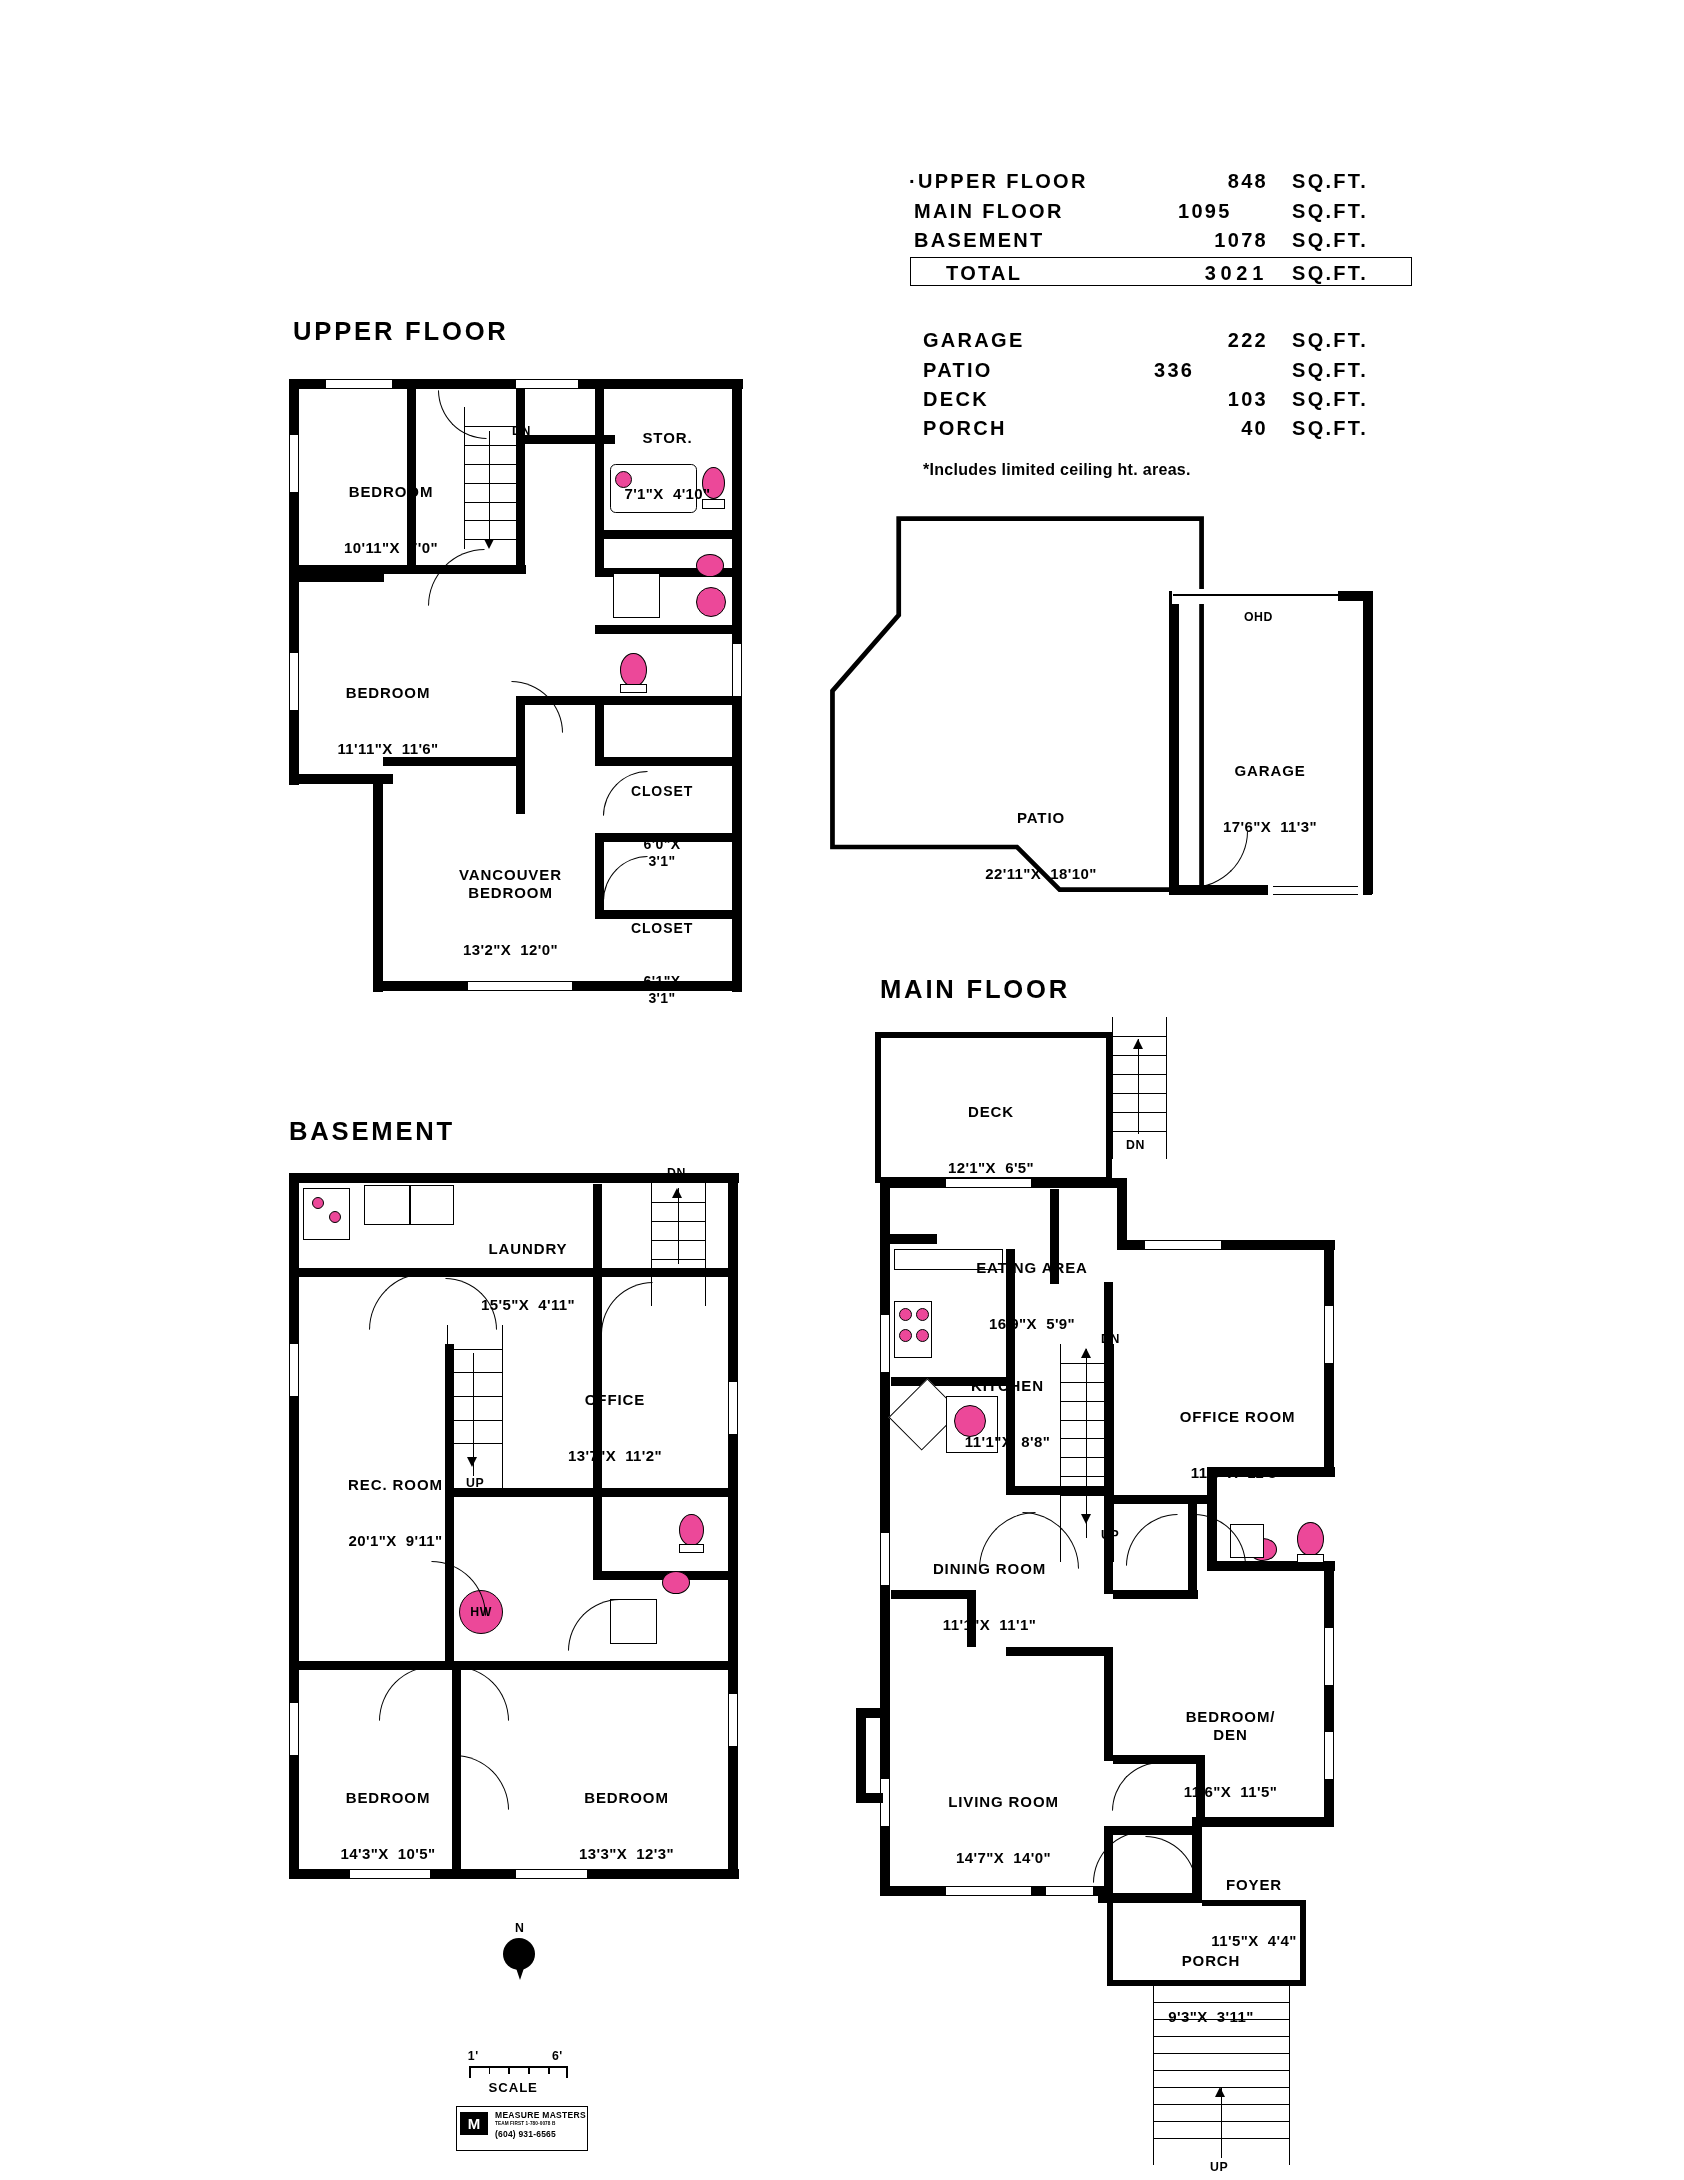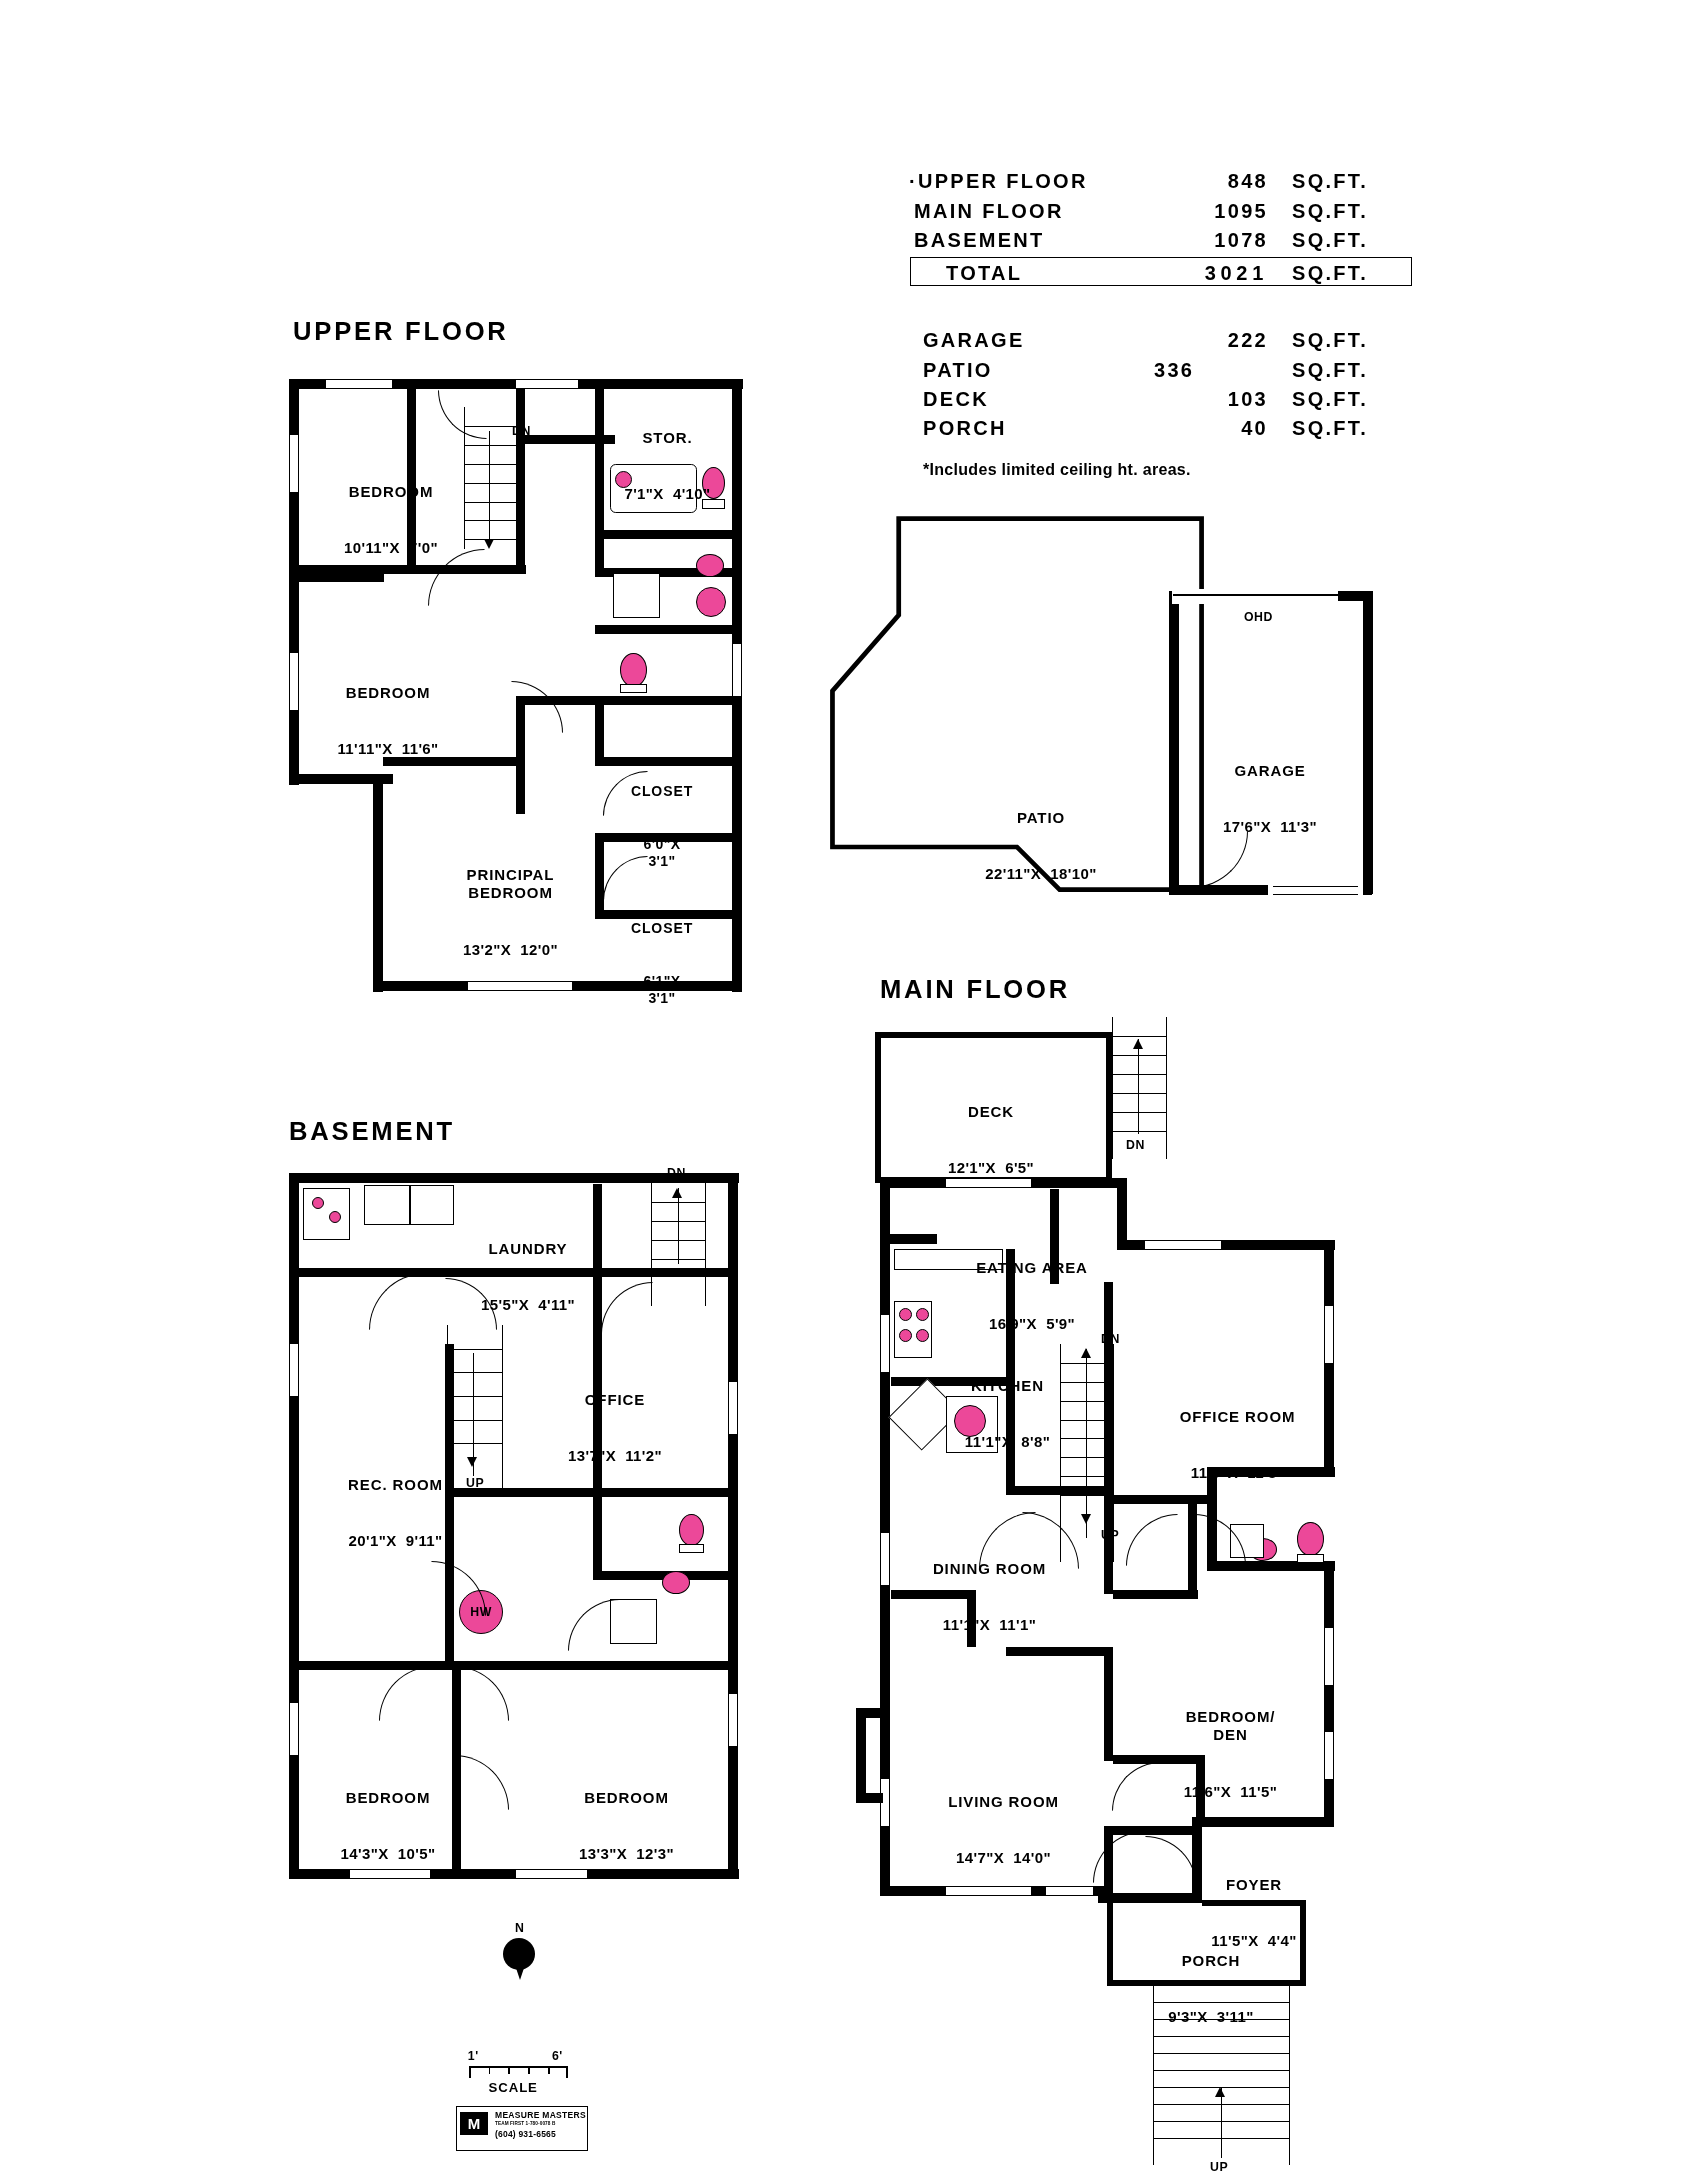--- a/index.html
+++ b/index.html
@@ -179,21 +179,21 @@
 
 <div class="sheet">
 
 
   <div>
     <div class="area-row" style="left:909px; top:170px;">·UPPER FLOOR</div>
     <div class="area-row" style="left:1178px; top:170px; width:90px; text-align:right;">848</div>
     <div class="area-row" style="left:1292px; top:170px;">SQ.FT.</div>
 
     <div class="area-row" style="left:914px; top:200px;">MAIN FLOOR</div>
-    <div class="area-row" style="left:1178px; top:200px; width:90px; text-align:right;">1095</div>
+    <div class="area-row" style="left:1178px; top:200px; width:90px; ">1095</div>
     <div class="area-row" style="left:1292px; top:200px;">SQ.FT.</div>
 
     <div class="area-row" style="left:914px; top:229px;">BASEMENT</div>
     <div class="area-row" style="left:1178px; top:229px; width:90px; text-align:right;">1078</div>
     <div class="area-row" style="left:1292px; top:229px;">SQ.FT.</div>
   </div>
 
   <div class="total-box" style="left:910px; top:257px; width:502px; height:29px;"></div>
   <div class="area-row" style="left:946px; top:262px;">TOTAL</div>
   <div class="area-row" style="left:1164px; top:262px; width:104px; text-align:right; letter-spacing:4.7px;">3021</div>
@@ -298,21 +298,21 @@
     <div class="room" style="left:284px; top:646px; width:208px;">
       <span class="nm">BEDROOM</span>
       <span class="dim">11'11"X  11'6"</span>
     </div>
     <div class="room" style="left:596px; top:748px; width:132px; font-size:14px;">
       <span class="nm">CLOSET</span>
       <span class="dim">6'0"X
 3'1"</span>
     </div>
     <div class="room" style="left:416px; top:828px; width:189px;">
-      <span class="nm">PRINCIPAL
+      <span class="nm">VANCOUVER
 BEDROOM</span>
       <span class="dim">13'2"X  12'0"</span>
     </div>
     <div class="room" style="left:596px; top:885px; width:132px; font-size:14px;">
       <span class="nm">CLOSET</span>
       <span class="dim">6'1"X
 3'1"</span>
     </div>
   </div>
 

